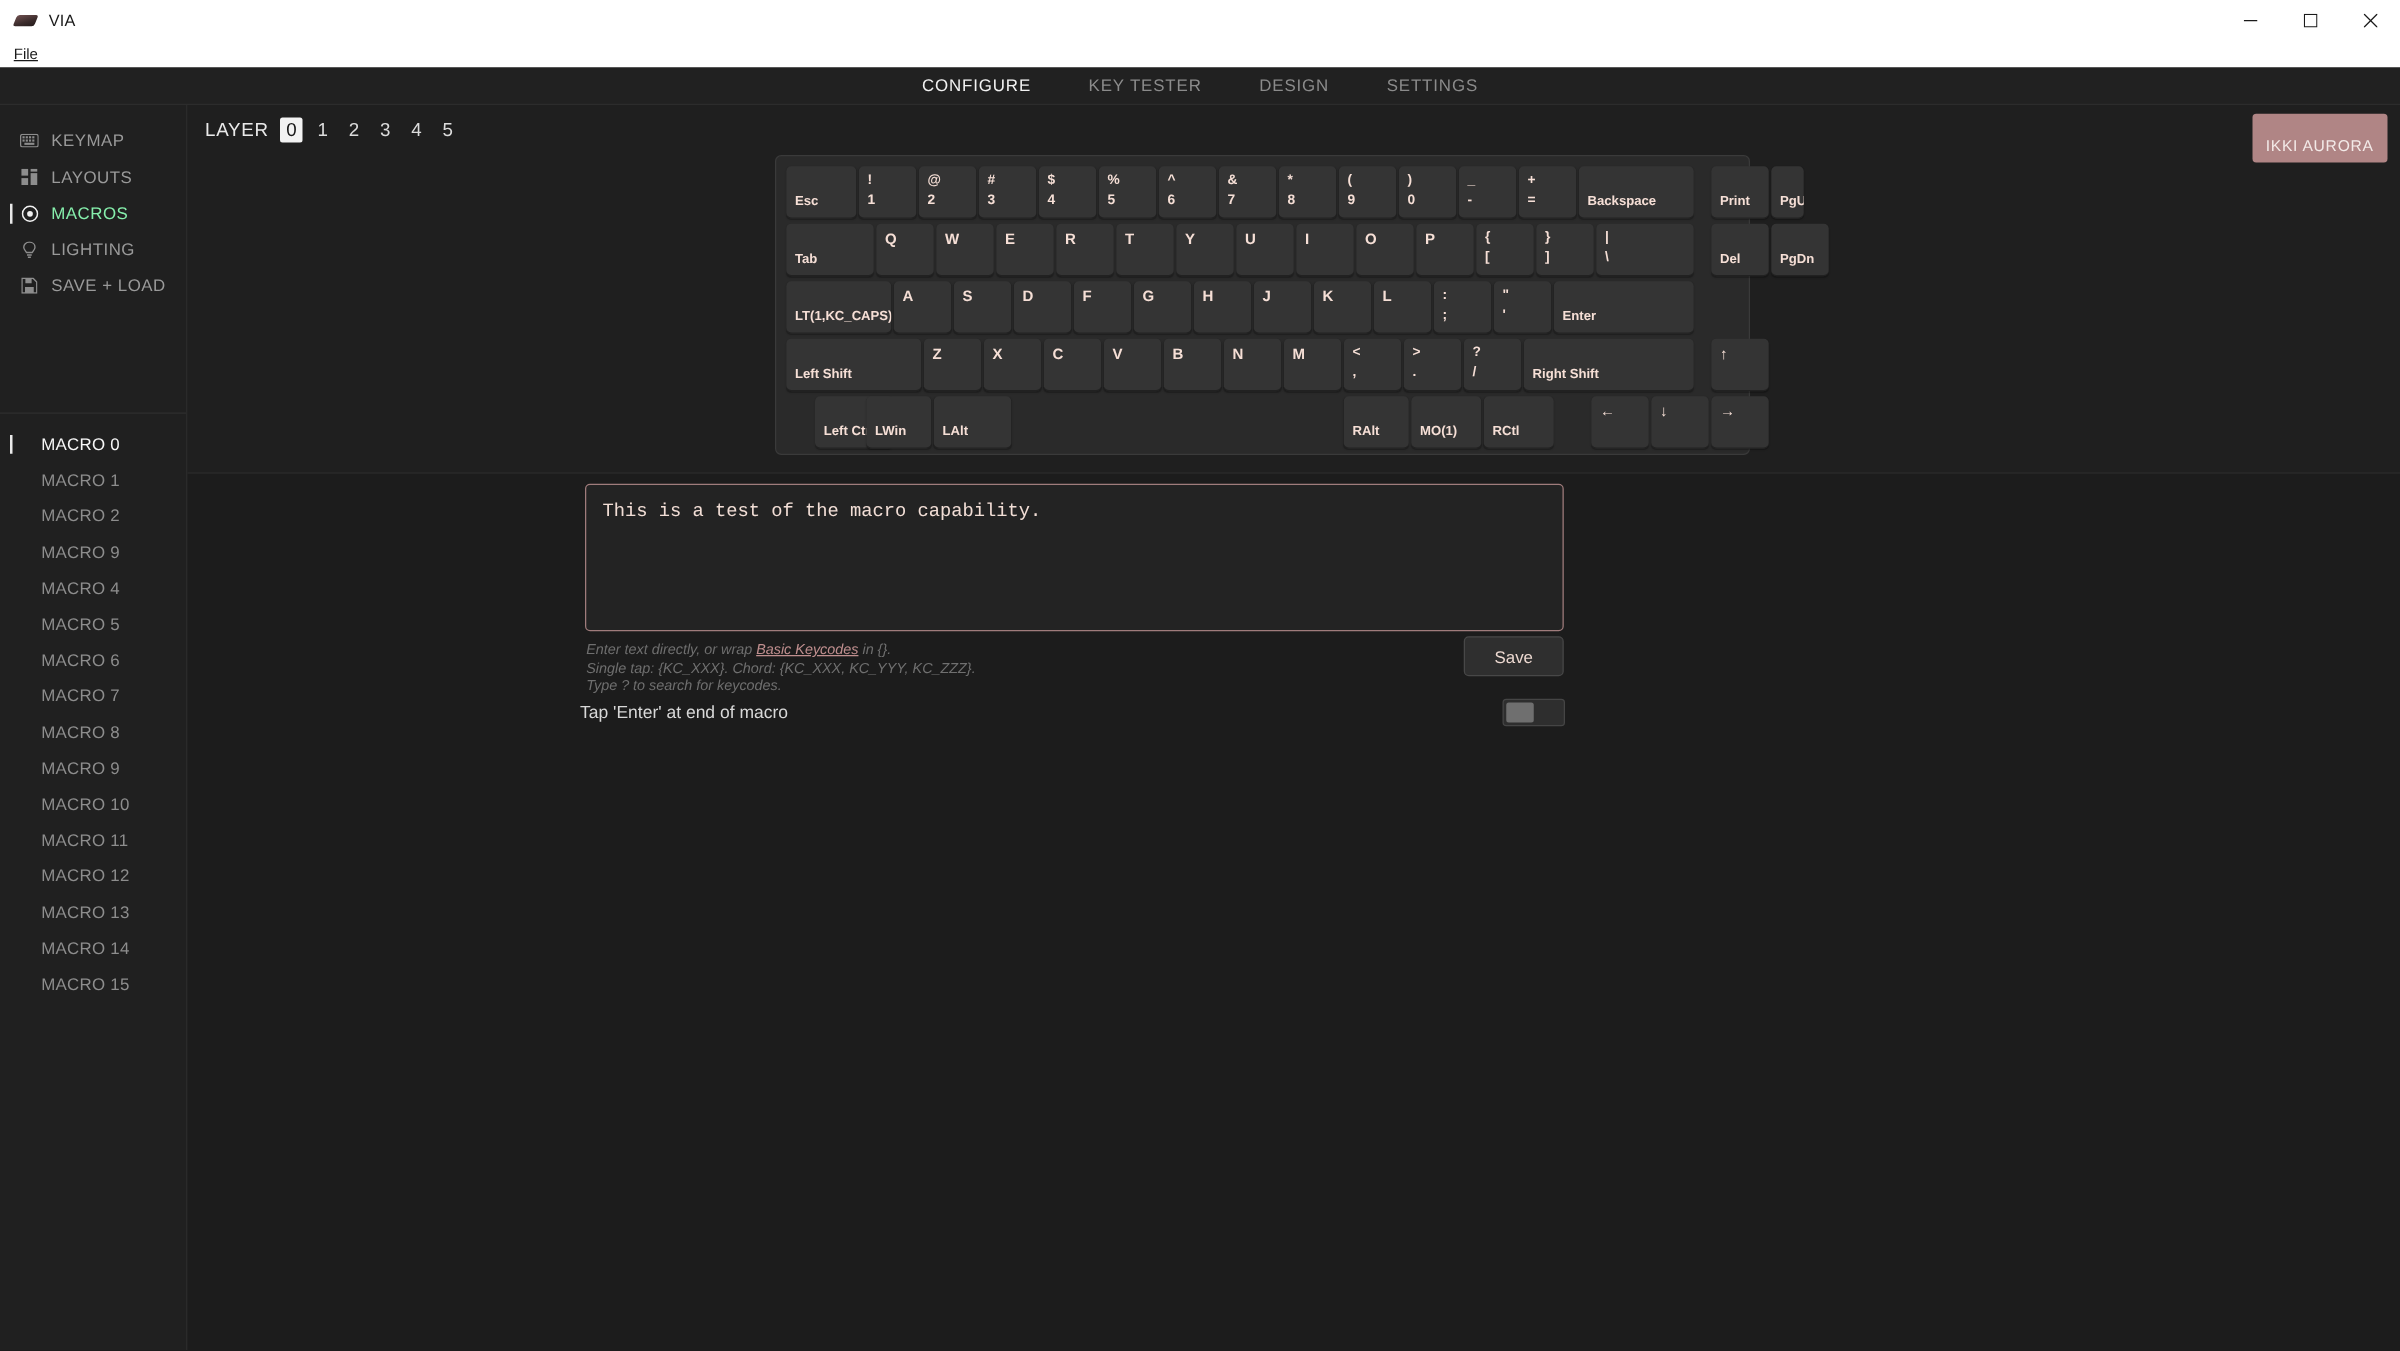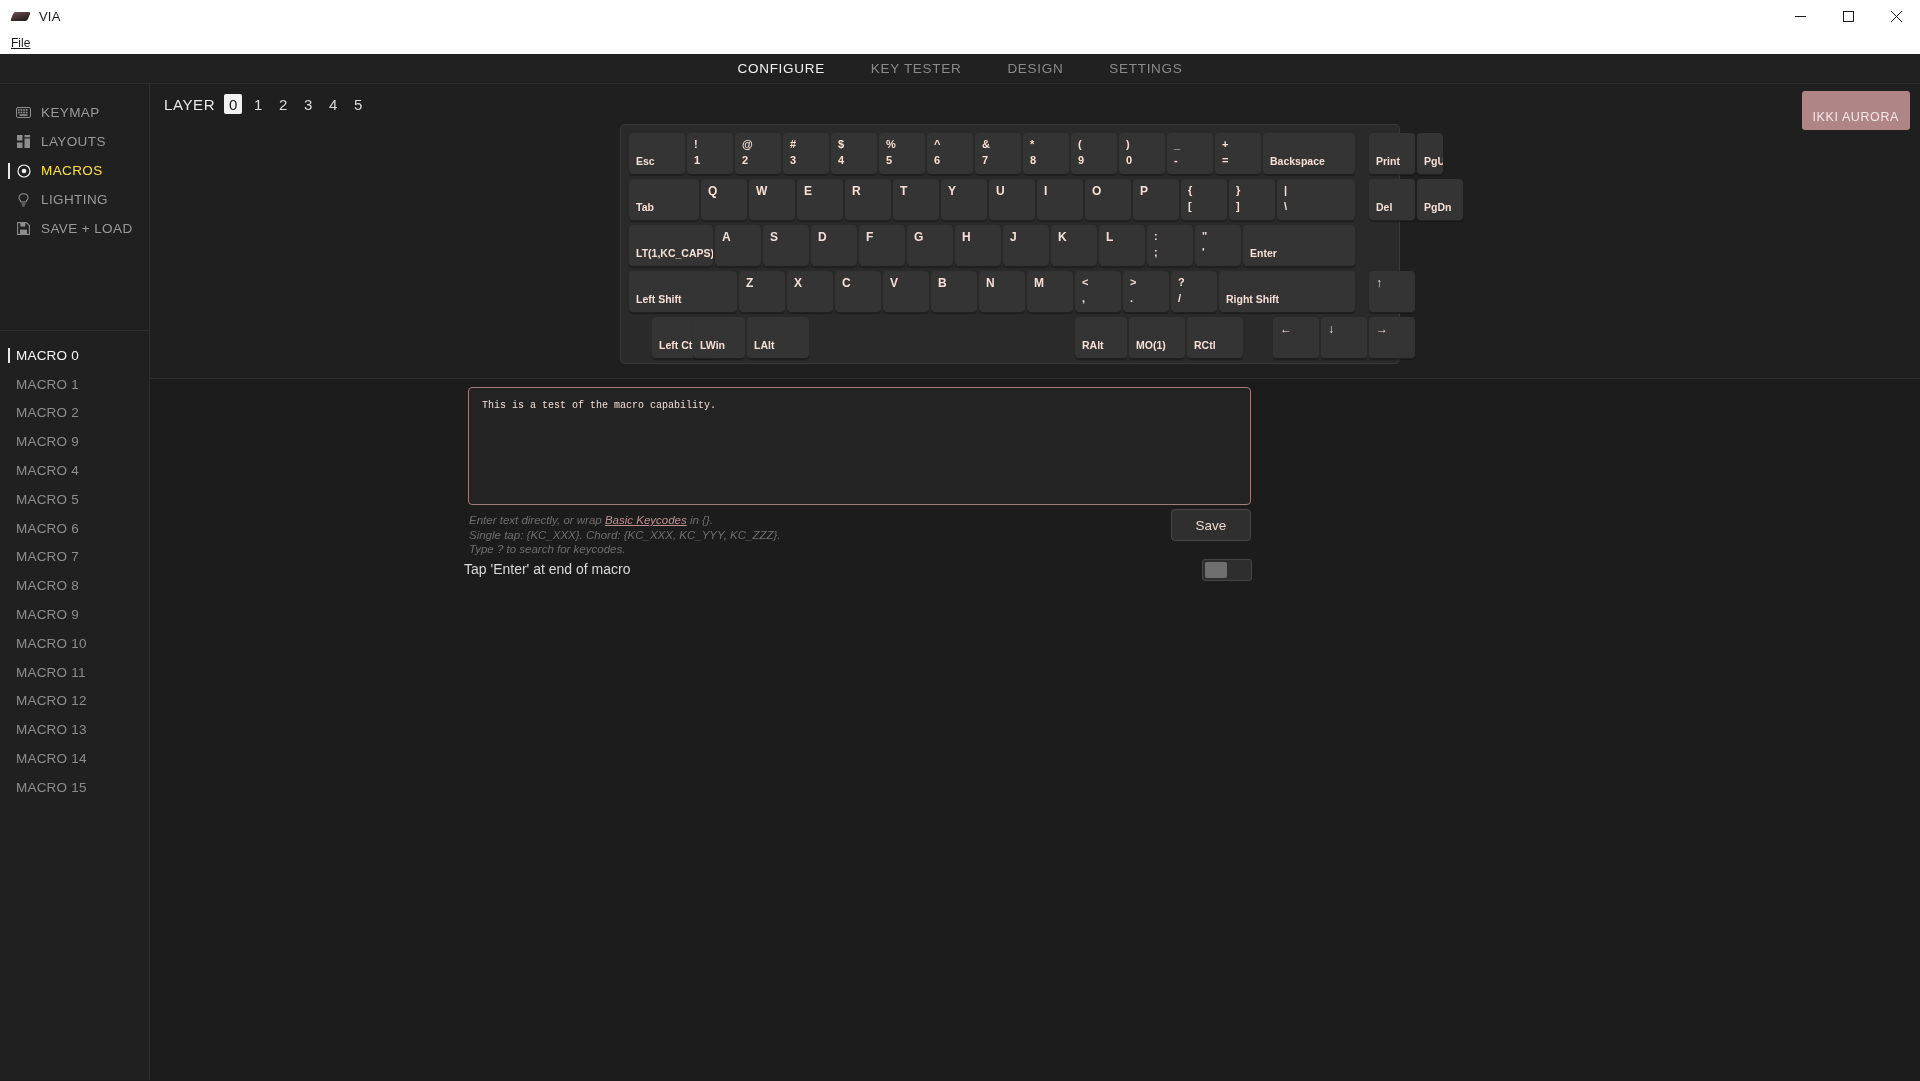--- a/index.html
+++ b/index.html
@@ -80,30 +80,30 @@
   .nav-row.active .bar { display: block; }
   .nav-row .ic {
     width: 15px; height: 15px; flex-shrink: 0;
     display: flex; align-items: center; justify-content: center;
     color: #8d8d8d;
   }
   .nav-row.active .ic { color: #f0f0f0; }
   .nav-row .lbl {
     font-size: 13.5px; color: #9a9a9a; letter-spacing: .4px;
   }
-  .nav-row.active .lbl { color: #fde047; }
+  .nav-row.active .lbl { color: #86efac; }
 
   .sidebar-split { height: 87px; }
   .macro-list-wrap {
     border-top: 1px solid #2e2e2e;
     flex: 1; padding-top: 10px;
   }
   .macro-row {
     height: 28.8px; display: flex; align-items: center;
-    padding-left: 16px; position: relative;
+    padding-left: 33px; position: relative;
   }
   .macro-row .bar {
     position: absolute; left: 8px; top: 7px;
     width: 2px; height: 15px; background: #eaeaea;
     display: none;
   }
   .macro-row.active .bar { display: block; }
   .macro-row span {
     font-size: 13.5px; color: #8d8d8d; letter-spacing: .2px;
   }
@@ -169,21 +169,21 @@
     flex: 1; position: relative; background: #1c1c1c;
   }
   .macro-textarea {
     position: absolute; left: 318px; top: 8px;
     width: 783px; height: 118px;
     background: #232323;
     border: 1px solid #a07c7c;
     border-radius: 4px;
     color: #f2ded6;
     font-family: "Liberation Mono", monospace;
-    font-size: 10px;
+    font-size: 15px;
     padding: 11px 13px;
     resize: none; outline: none;
     line-height: 1.4;
   }
   .hint {
     position: absolute; left: 319px; top: 134px;
     font-size: 11.5px; font-style: italic;
     color: #6f6f6f; line-height: 1.28;
   }
   .hint a { color: #c08f8f; text-decoration: underline; }

